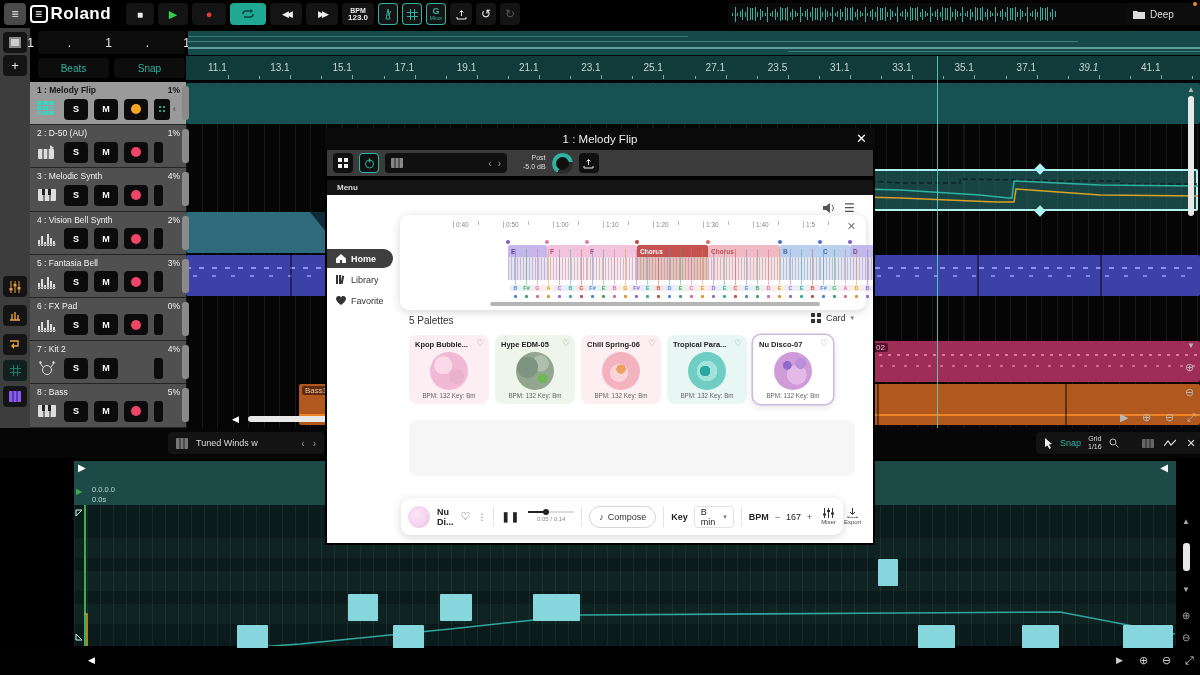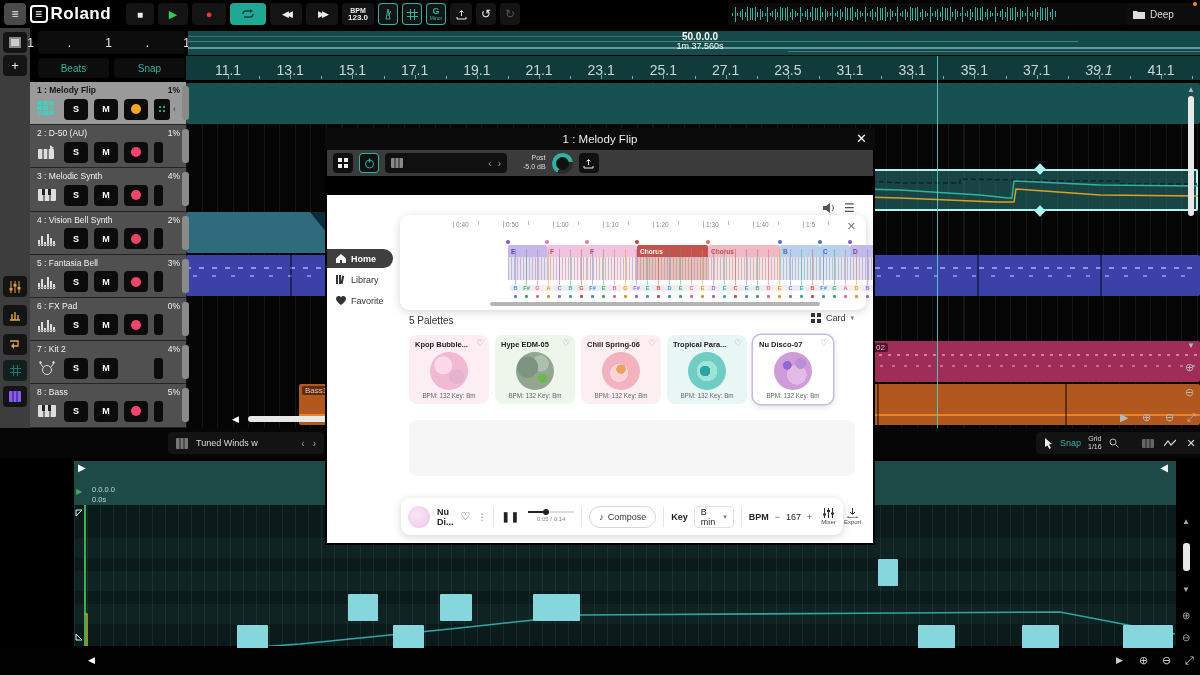--- a/index.html
+++ b/index.html
@@ -29,21 +29,21 @@
   
   .posbox{left:38px;top:31px;width:147px;height:23px;background:#0d0d0d;border-radius:4px;
         color:#eee;font-size:12px;display:flex;align-items:center;justify-content:center;letter-spacing:6px;}
   .minimap{left:188px;top:31px;width:1012px;height:24px;background:#16494a;overflow:hidden;}
   .ov-text{left:560px;top:31px;width:280px;height:24px;text-align:center;color:#fff;line-height:1.1;}
   .ov-text .l1{font-size:10px;font-weight:bold;}
   .ov-text .l2{font-size:9px;}
   .hbtn{position:absolute;top:58px;height:20px;width:71px;background:#0d0d0d;border-radius:4px;
         color:#2fb3a3;font-size:10px;display:flex;align-items:center;justify-content:center;}
   .ruler{left:186px;top:56px;width:1014px;height:24px;background:#113b3b;overflow:hidden;}
-  .rtick{position:absolute;top:6px;width:40px;text-align:center;font-size:14px;color:#c8d6d4;}
+  .rtick{position:absolute;top:6px;width:40px;text-align:left;font-size:10px;color:#c8d6d4;}
   .rmark{position:absolute;top:19px;width:1px;height:4px;background:#7fa8a4;}
   
   .tracklist{left:30px;top:82px;width:156px;height:346px;background:#242424;display:flex;
         flex-direction:column;gap:1px;}
   .trow{height:42.2px;background:#505050;position:relative;flex:none;}
   .trow.sel{background:#9a9a9a;}
   .tname{position:absolute;left:7px;top:3px;font-size:8.5px;color:#f2f2f2;}
   .tpct{position:absolute;right:6px;top:3px;font-size:8.5px;color:#f2f2f2;}
   .trow.sel .tname,.trow.sel .tpct{color:#161616;font-weight:bold;}
   .tctr{position:absolute;left:0;top:14px;width:156px;height:26px;display:flex;align-items:center;}
@@ -400,24 +400,20 @@
 
   <div class="abs posbox">
       <span style="white-space:pre;">1   .   1   .   1</span>
     </div>
   <div class="abs minimap">
     <div class="abs" style="left:0;top:5px;width:500px;height:1px;background:rgba(130,225,215,.3);"></div>
     <div class="abs" style="left:0;top:10px;width:890px;height:1px;background:rgba(130,225,215,.4);"></div>
     <div class="abs" style="left:0;top:16px;width:1012px;height:2px;background:rgba(170,240,232,.5);"></div>
     <div class="abs" style="left:600px;top:20px;width:412px;height:1px;background:rgba(130,225,215,.35);"></div>
   </div>
-  <div class="abs ov-text">
-    <div class="l1">50.0.0.0</div>
-    <div class="l2">1m 37.560s</div>
-  </div>
   <div class="hbtn" style="left:38px;">
       <span>Beats</span>
     </div>
   <div class="hbtn" style="left:114px;">
       <span>Snap</span>
     </div>
   <div class="abs ruler" id="ruler">
       <div class="rtick" style="left: 22px;">11.1</div>
       <div class="rmark" style="left: 42px;"></div>
       <div class="rmark" style="left: 73.1px; height: 3px; top: 20px;"></div>
@@ -860,20 +856,23 @@
       <div class="knob">
           <i></i>
         </div>
       <div class="ptbtn">
         <svg width="11" height="11" viewBox="0 0 11 11">
             <path d="M1 8v2h9V8" stroke="#eee" fill="none"></path>
             <path d="M5.5 7V2M3.5 3.5L5.5 1.5l2 2" stroke="#eee" fill="none"></path>
           </svg>
       </div>
     </div>
+    <div class="pmenu">
+        <span>Menu</span>
+      </div>
     <div class="pbody">
       <span class="abs" style="left:496px;top:7px;">
         <svg width="13" height="12" viewBox="0 0 13 12">
             <path d="M0 4h3l4-3v10L3 8H0z" fill="#555"></path>
             <path d="M9 3a4 4 0 0 1 0 6" stroke="#555" fill="none"></path>
           </svg>
       </span>
       <span class="abs" style="left:517px;top:6px;color:#555;font-size:12px;">☰</span>
       <div id="pnav">
           <div class="pnav active" style="top: 54px;">

